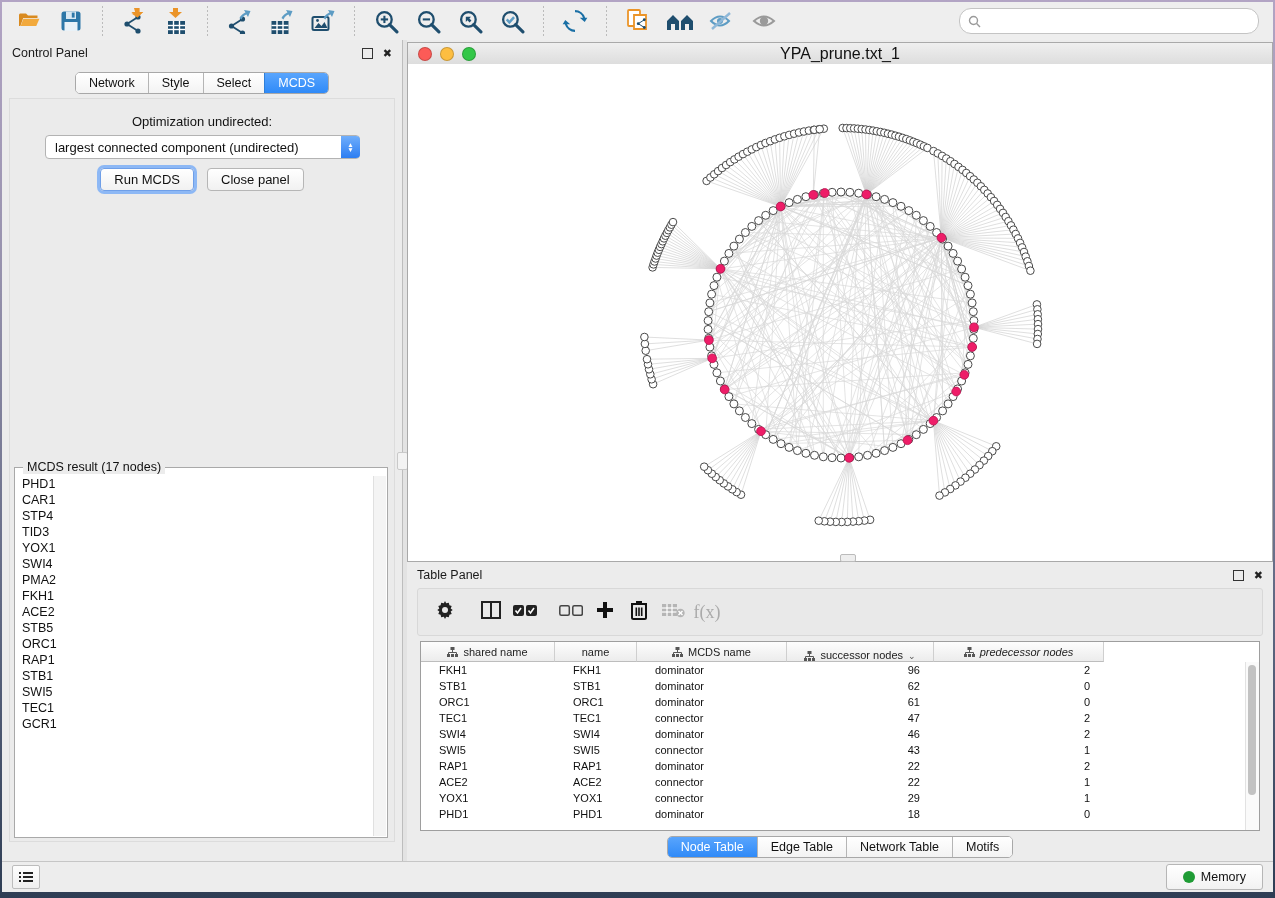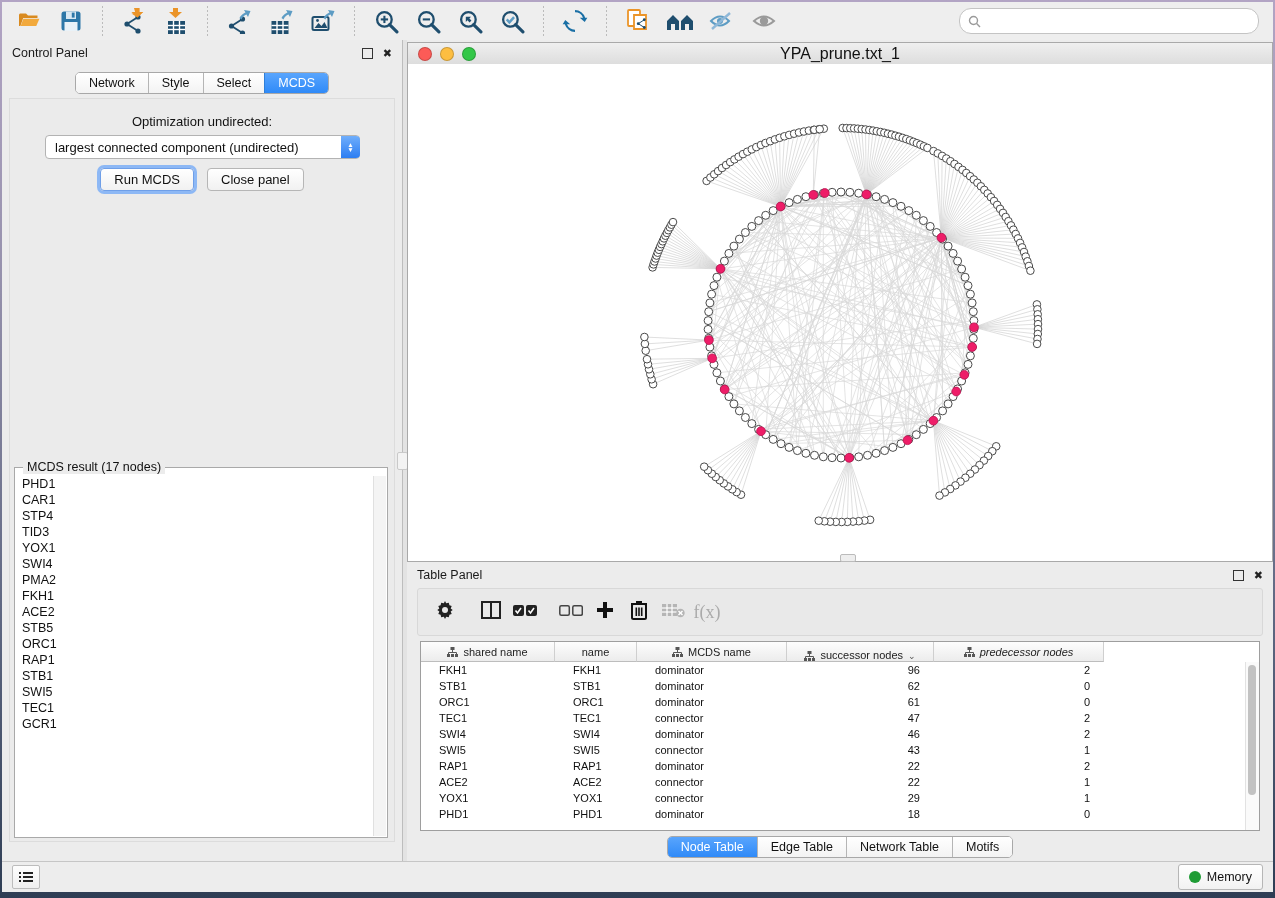--- a/index.html
+++ b/index.html
@@ -96,21 +96,21 @@
               border-left:1px solid #e2e2e2;}
   .tbl-thumb{position:absolute;left:2px;top:3px;width:8px;height:130px;background:#c2c2c2;border-radius:4px;}
   .bottom-tabs-row{position:absolute;left:0;right:0;top:274px;display:flex;justify-content:center;}
   
   .status-bar{position:absolute;left:0;bottom:0;width:100%;height:30px;background:#ededed;
               border-top:1px solid #c6c6c6;display:flex;align-items:center;}
   .list-btn{width:26px;height:22px;margin-left:10px;background:linear-gradient(#fdfdfd,#efefef);
             border:1px solid #bcbcbc;border-radius:2px;display:flex;align-items:center;justify-content:center;}
   .memory-btn{margin-left:auto;margin-right:10px;height:24px;background:linear-gradient(#ffffff,#f2f2f2);
               border:1px solid #b6b6b6;border-radius:3px;display:flex;align-items:center;gap:6px;
-              padding:0 10px;font-size:12.5px;color:#111;}
+              padding:0 16px;font-size:12.5px;color:#111;}
   .memory-dot{width:12px;height:12px;border-radius:50%;background:#1f9c35;}
 </style>
 </head>
 <body>
 
 <div class="app-window">
 
   <div class="toolbar" id="main-toolbar">
     <span class="tb-group">
         <button class="tb-btn">

